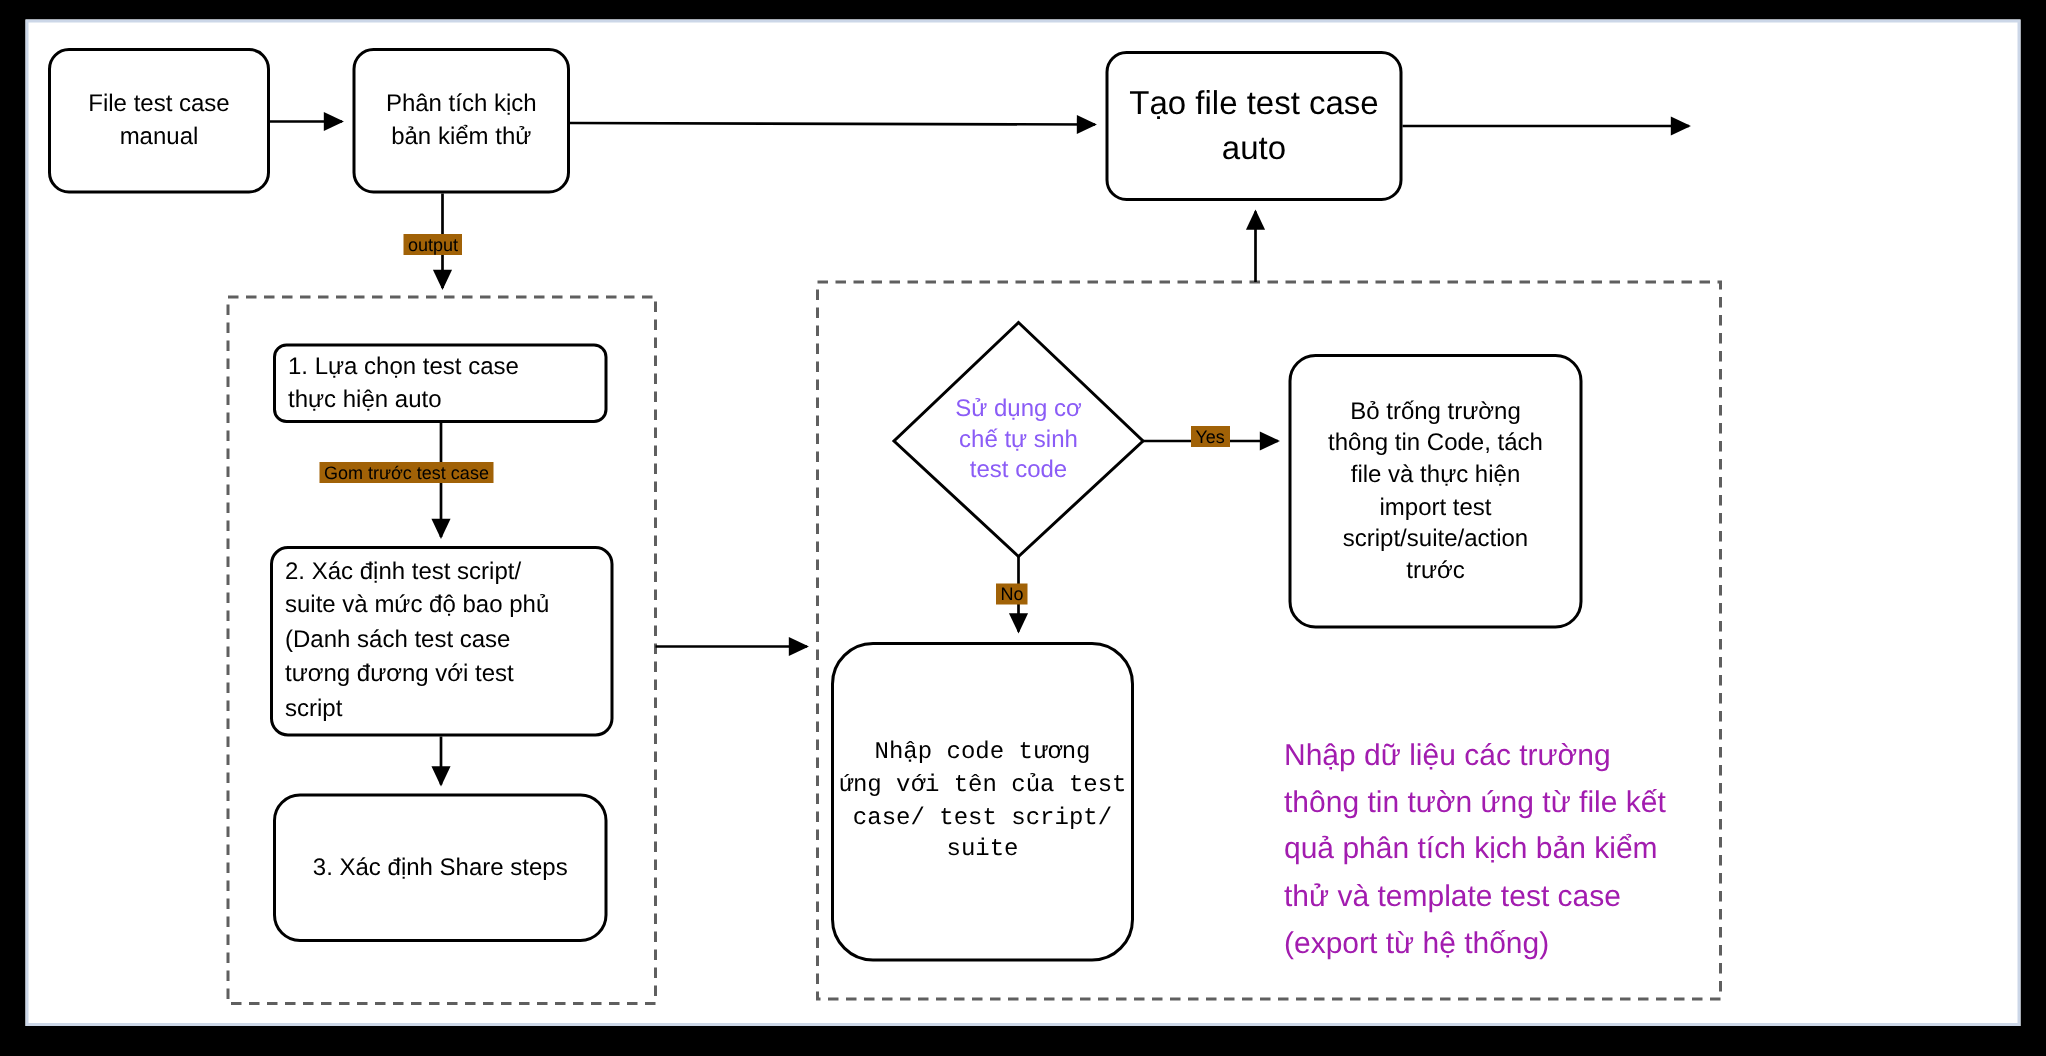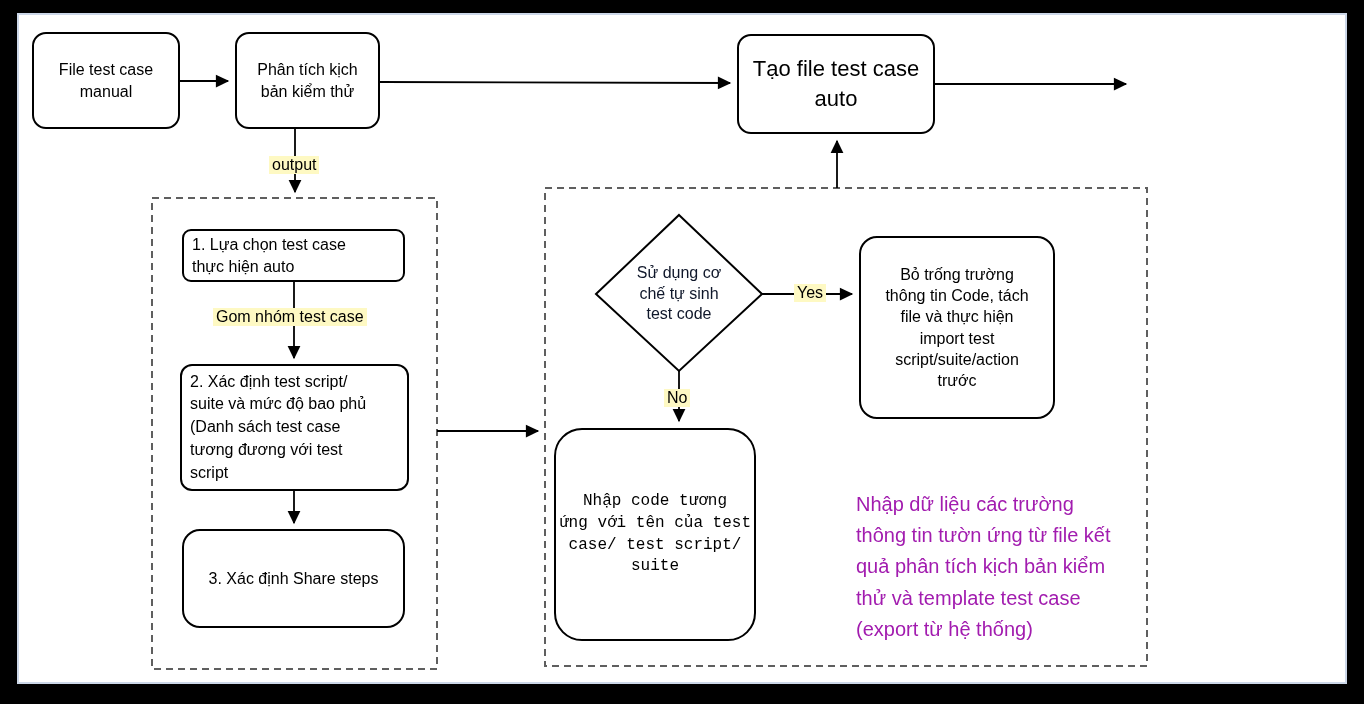--- a/index.html
+++ b/index.html
@@ -48,36 +48,36 @@
     white-space: pre-line;
   }
   .node.left-text {
     justify-content: flex-start;
     text-align: left;
     padding-left: 8px;
     padding-right: 4px;
   }
   .label {
     position: absolute;
-    background: #fef9c3;
-    font-size: 16px;
+    background: #a16207;
+    font-size: 12px;
     color: #000000;
     padding: 0 3px;
     white-space: nowrap;
   }
   .diamond-text {
     position: absolute;
     display: flex;
     align-items: center;
     justify-content: center;
     text-align: center;
     font-size: 16px;
     line-height: 1.3;
     white-space: pre-line;
-    color: #0f172a;
+    color: #8b5cf6;
   }
   #note-text {
     position: absolute;
     left: 820px;
     top: 474px;
     width: 330px;
     font-size: 20px;
     line-height: 1.56;
     text-align: left;
     color: #a21caf;
@@ -166,18 +166,18 @@
 chế tự sinh
 test code</div>
 
     <div id="note-text">Nhập dữ liệu các trường
 thông tin tườn ứng từ file kết
 quả phân tích kịch bản kiểm
 thử và template test case
 (export từ hệ thống)</div>
 
     <div class="label" id="label-output">output</div>
-    <div class="label" id="label-group">Gom nhóm test case</div>
+    <div class="label" id="label-group">Gom trước test case</div>
     <div class="label" id="label-yes">Yes</div>
     <div class="label" id="label-no">No</div>
 
   </div>
 </div>
 
 </body></html>

